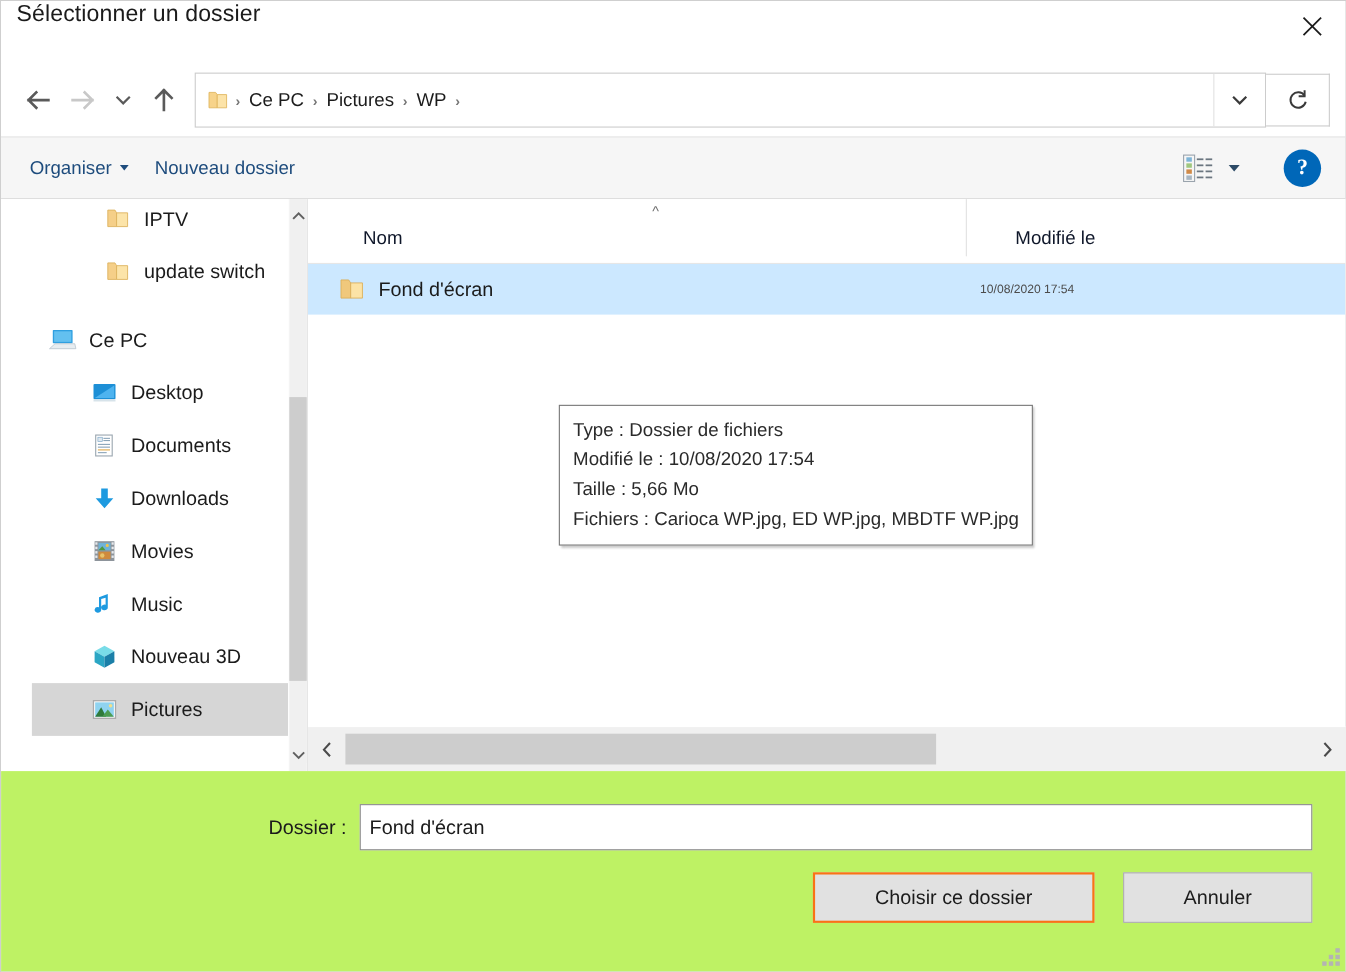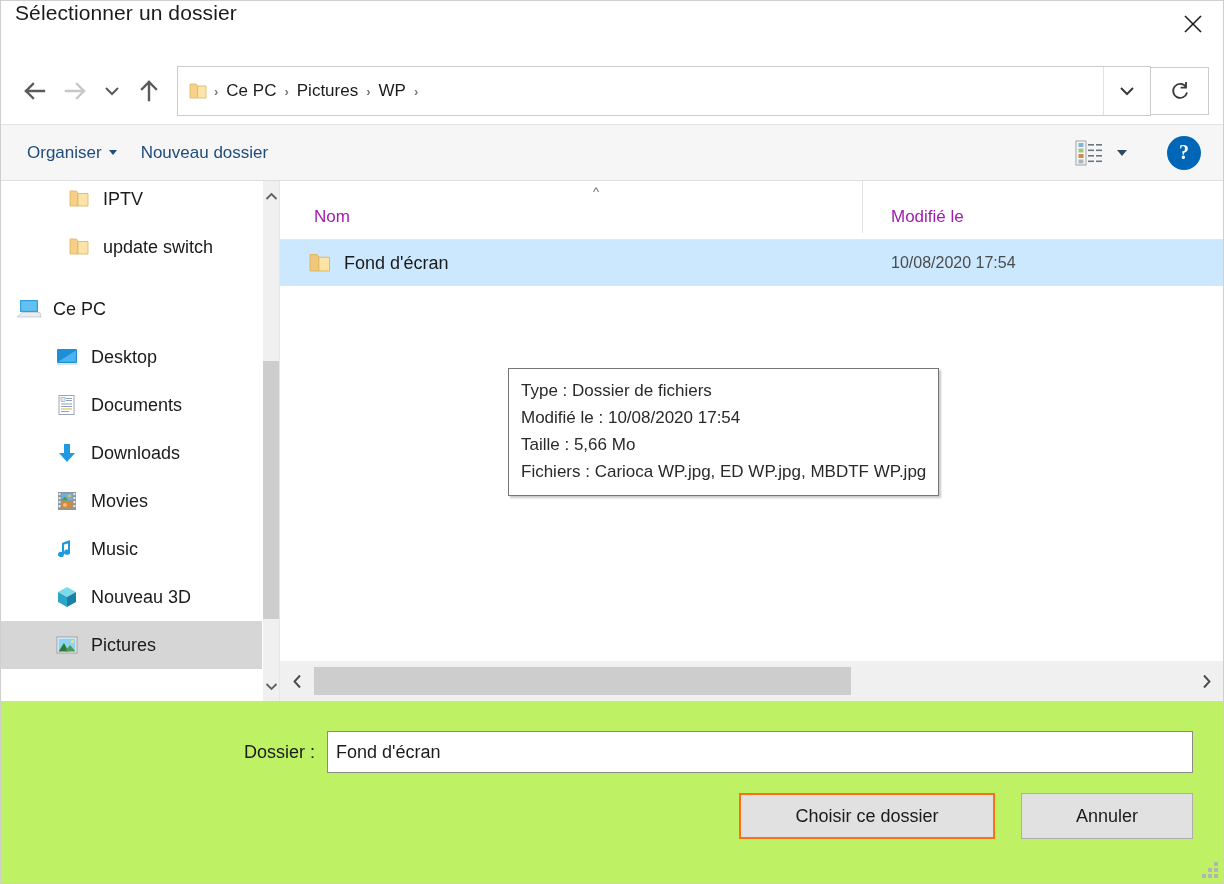--- a/index.html
+++ b/index.html
@@ -250,20 +250,21 @@
     top: -6px;
   }
   .nav-item {
     height: 48px;
     display: flex;
     align-items: center;
     padding-left: 12px;
     cursor: pointer;
     box-sizing: border-box;
     white-space: nowrap;
+    margin-left: 28px;
   }
   .nav-item.selected { background: #d6d6d6; }
   .nav-item .ico {
     width: 32px;
     flex: 0 0 32px;
     display: flex;
     align-items: center;
     justify-content: center;
     margin-right: 8px;
   }
@@ -321,27 +322,28 @@
   }
   .sort-caret {
     position: absolute;
     left: 313px;
     top: 3px;
     font-size: 13px;
     color: #6e6e6e;
   }
   .col {
     font-size: 17px;
-    color: #a21caf;
+    color: #0f172a;
     padding: 0 0 12px 0;
     box-sizing: border-box;
     white-space: nowrap;
     display: flex;
     align-items: flex-end;
     cursor: pointer;
+    margin-left: 16px;
   }
   .col-name {
     width: 583px;
     flex: 0 0 583px;
     padding-left: 34px;
     position: relative;
   }
   .col-name::after {
     content: "";
     position: absolute;
@@ -376,21 +378,21 @@
     align-items: center;
     padding-left: 28px;
     box-sizing: border-box;
     font-size: 18px;
     color: #1b1b1b;
   }
   .file-row .fname .ico { margin-right: 12px; display: flex; align-items: center; }
   .file-row .fdate {
     flex: 1 1 auto;
     padding-left: 28px;
-    font-size: 16px;
+    font-size: 11px;
     color: #4b4b4b;
   }
 
   
   .tooltip {
     position: absolute;
     left: 228px;
     top: 128px;
     background: #ffffff;
     border: 1px solid #767676;

